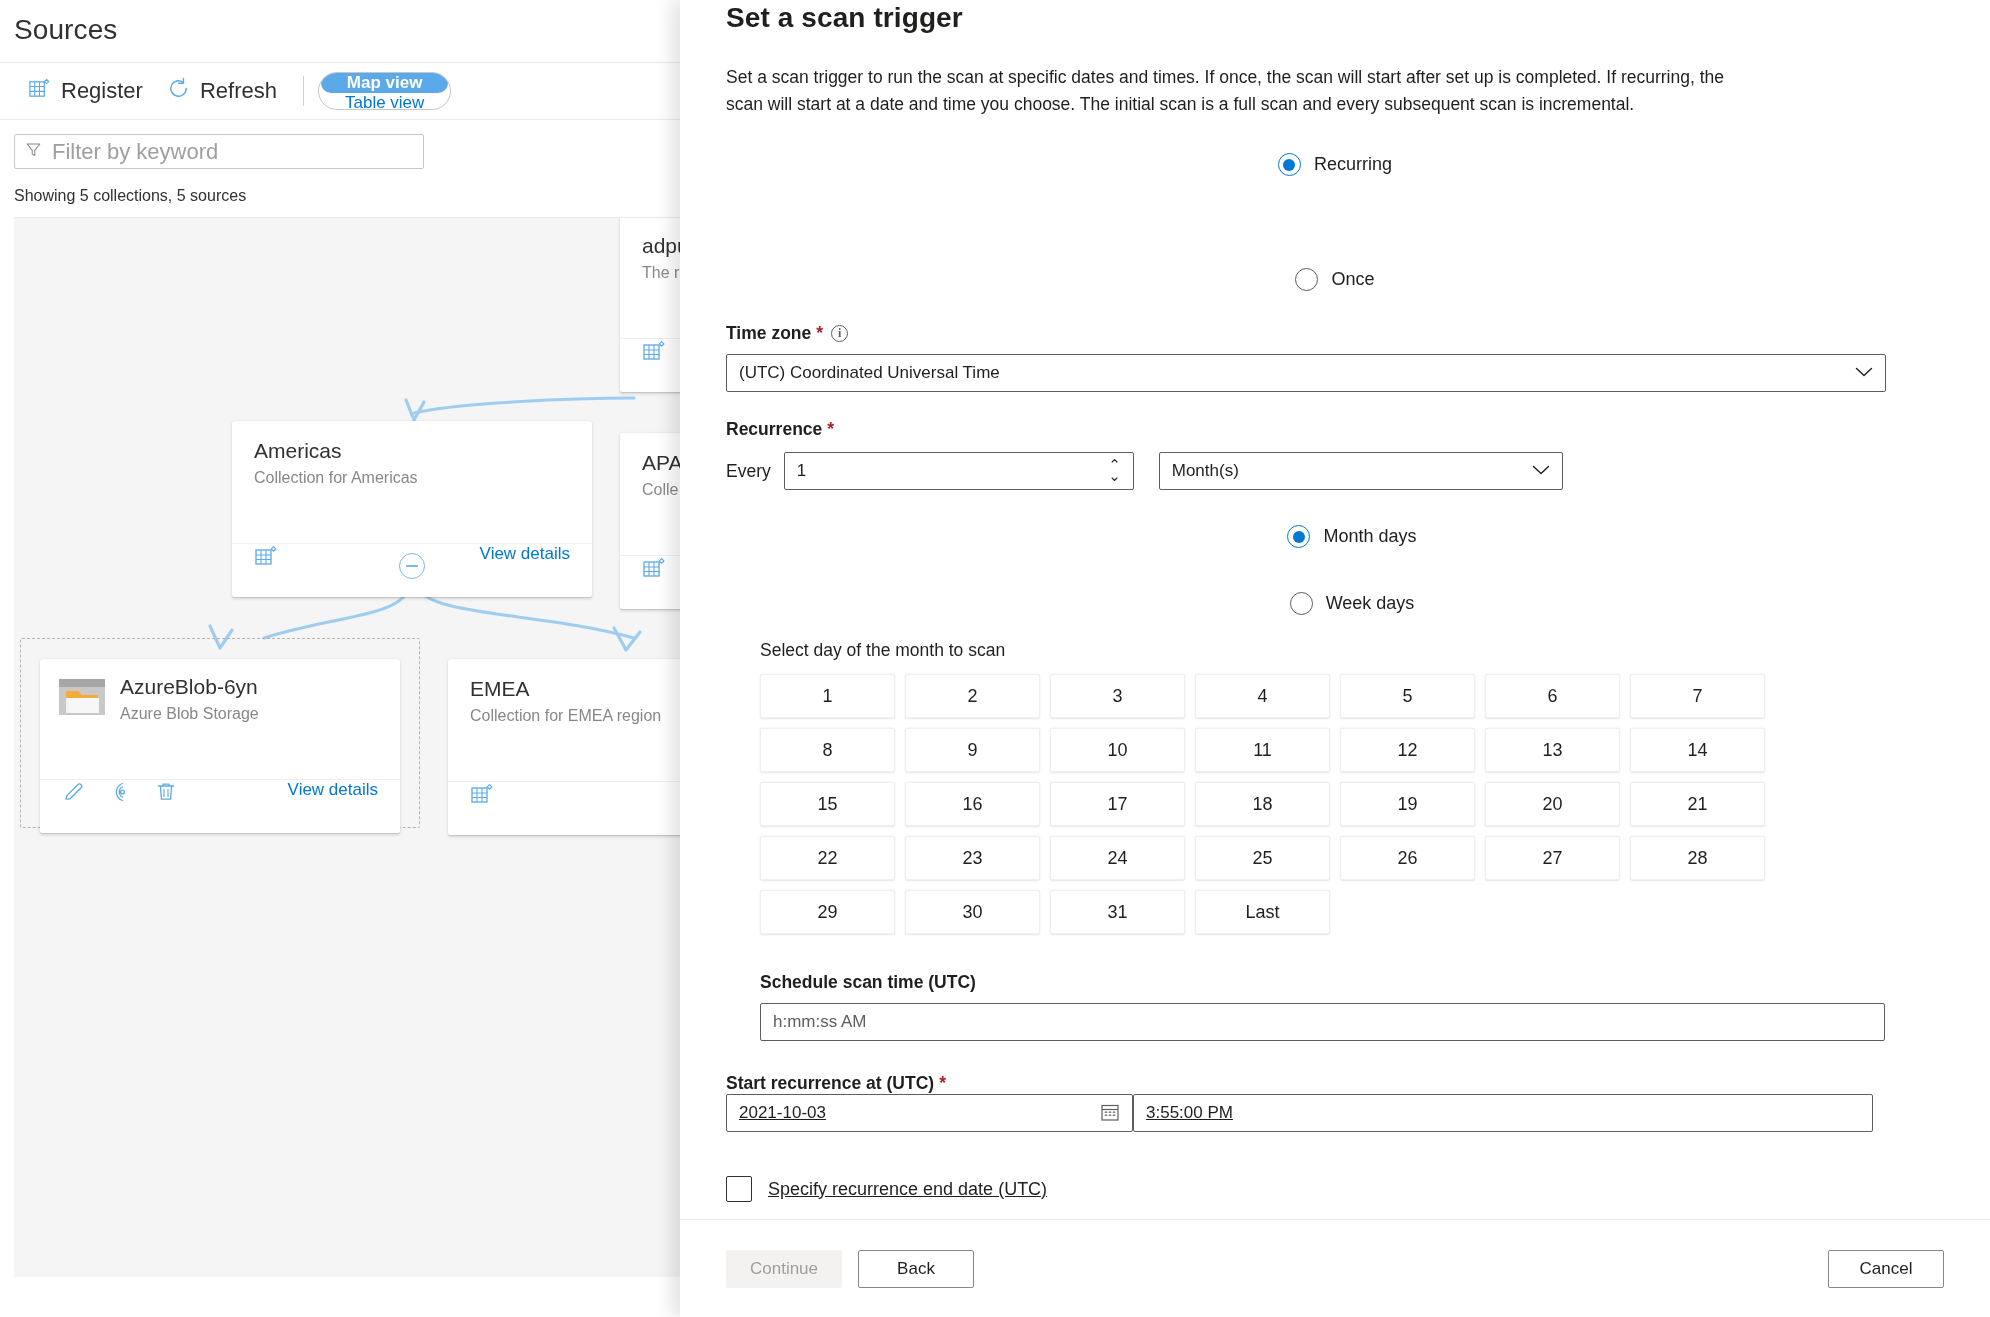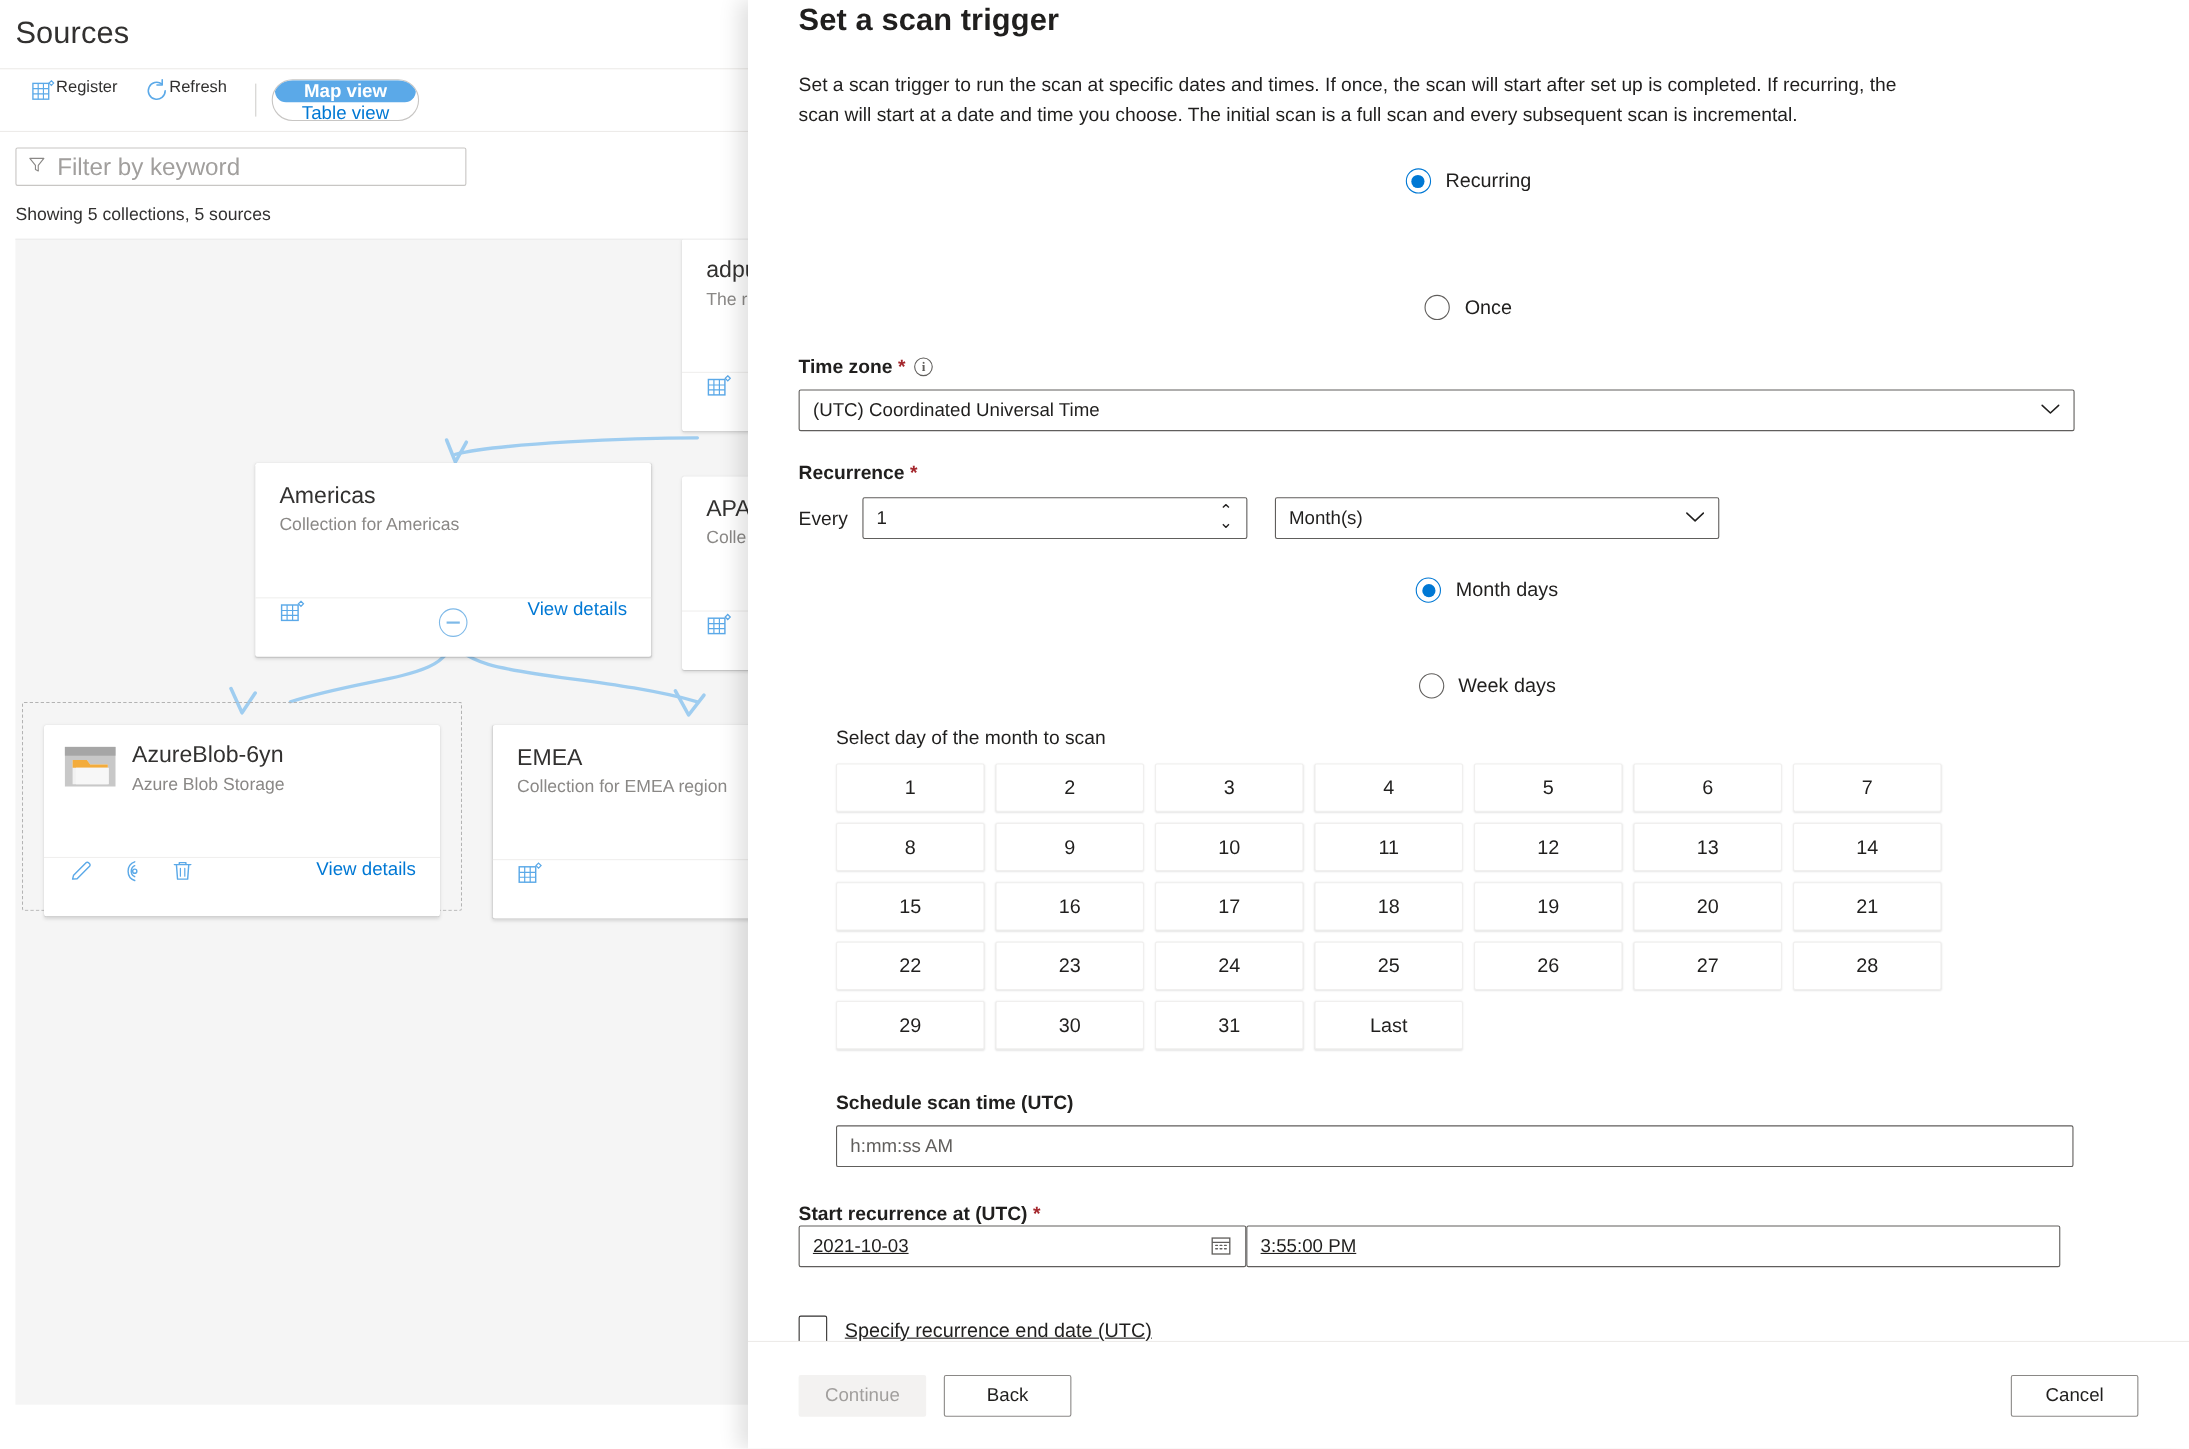--- a/index.html
+++ b/index.html
@@ -23,23 +23,23 @@
     padding: 14px 0 0 14px; letter-spacing: .1px;
   }
   .title-rule { margin-top: 16px; height: 1px; background: #edebe9; }
 
   .command-bar {
     height: 57px; display: flex; align-items: center;
     padding-left: 16px; gap: 0;
     border-bottom: 1px solid #edebe9;
   }
   .cmd-btn {
-    display: flex; 
+    display: flex; align-items: center; gap: 10px;
     height: 40px; padding: 0 12px; cursor: pointer;
-    font-size: 15px; color: #323130; background: transparent; border: none;
+    font-size: 22px; color: #323130; background: transparent; border: none;
     font-family: inherit; white-space: nowrap;
   }
   .cmd-sep { width: 1px; height: 30px; background: #d2d0ce; margin: 0 14px; }
 
   .pivot {
     display: inline-flex; align-items: center;
     border: 1px solid #c8c6c4; border-radius: 19px;
     height: 38px; overflow: hidden; background: #fff; flex-direction: column;
   }
   .pivot-item {
@@ -441,21 +441,21 @@
           <div class="text-input" style="width:404px; margin-left:12px;">
             <span>Month(s)</span>
             <span class="dd-chevron">
               <svg width="18" height="12" viewBox="0 0 18 12" fill="none">
                   <path d="M1.5 2.5L9 9.5 16.5 2.5" stroke="#201f1e" stroke-width="1.4" stroke-linecap="round" stroke-linejoin="round"></path>
                 </svg>
             </span>
           </div>
         </div>
 
-        <div class="radio-row" style="margin-left:34px; gap:64px;">
+        <div class="radio-row" style="margin-left:34px; gap:44px;">
           <div class="radio-opt">
             <span class="radio-circle checked"></span>
             <span class="radio-label">Month days</span>
           </div>
           <div class="radio-opt">
             <span class="radio-circle"></span>
             <span class="radio-label">Week days</span>
           </div>
         </div>
 

